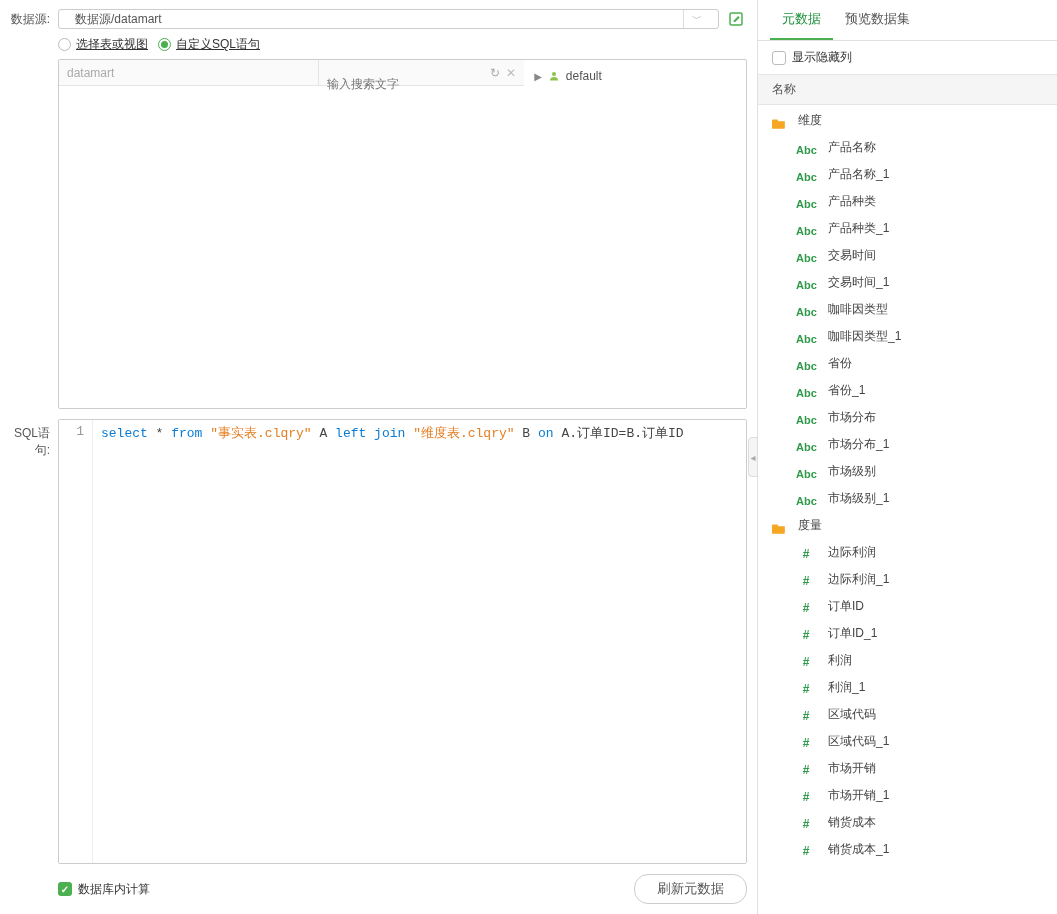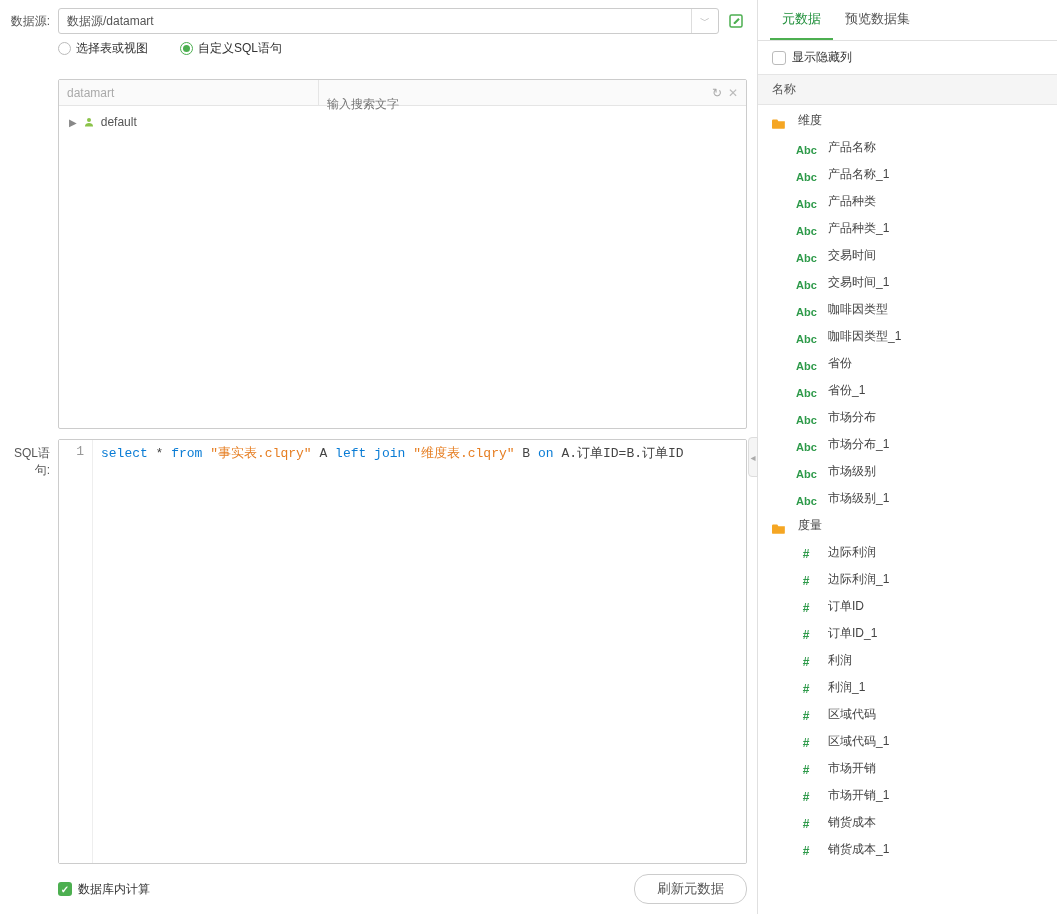--- a/index.html
+++ b/index.html
@@ -46,59 +46,59 @@
   cursor: pointer;
 }
 
 
 .row { display: flex; align-items: center; margin-bottom: 6px; }
 .row-label { width: 58px; text-align: right; padding-right: 8px; color: #555; font-size: 12px; }
 .row-body { flex: 1; display: flex; align-items: center; padding-right: 10px; }
 
 .datasource-input {
   flex: 1;
-  height: 26px;
+  height: 20px;
   border: 1px solid #ccc;
   border-radius: 3px;
   display: flex;
   align-items: center;
-  padding: 0 8px;
+  padding: 0 16px;
   color: #555;
   position: relative;
 }
 .datasource-input .chev {
   margin-left: auto;
   color: #aaa;
   font-size: 10px;
   border-left: 1px solid #ddd;
   padding-left: 8px;
   height: 100%;
   display: flex;
   align-items: center;
 }
 .edit-ds-icon {
   width: 22px; height: 22px; margin-left: 6px;
   display: flex; align-items: center; justify-content: center;
   color: #4caf50; cursor: pointer;
 }
 
-.radio-group { display: flex; align-items: center; gap: 32px; padding-left: 58px; margin-bottom: 22px; }
+.radio-group { display: flex; align-items: center; gap: 10px; padding-left: 58px; margin-bottom: 6px; text-decoration: underline; }
 .radio-item { display: flex; align-items: center; gap: 5px; cursor: pointer; }
 .radio-circle {
   width: 13px; height: 13px; border-radius: 50%;
   border: 1px solid #bbb; display: flex; align-items: center; justify-content: center;
 }
 .radio-circle.checked { border-color: #4caf50; }
 .radio-circle.checked::after {
   content: ""; width: 7px; height: 7px; border-radius: 50%; background: #4caf50;
 }
 
 
 .table-browser {
-  display: flex; flex-direction: column;
+  display: flex; 
   border: 1px solid #ccc; border-radius: 2px;
   height: 350px;
   margin-left: 58px; margin-right: 10px;
   position: relative;
 }
 .tb-header {
   display: flex; align-items: center; height: 26px;
   background: #fafafa; border-bottom: 1px solid #e5e5e5;
 }
 .tb-schema {

